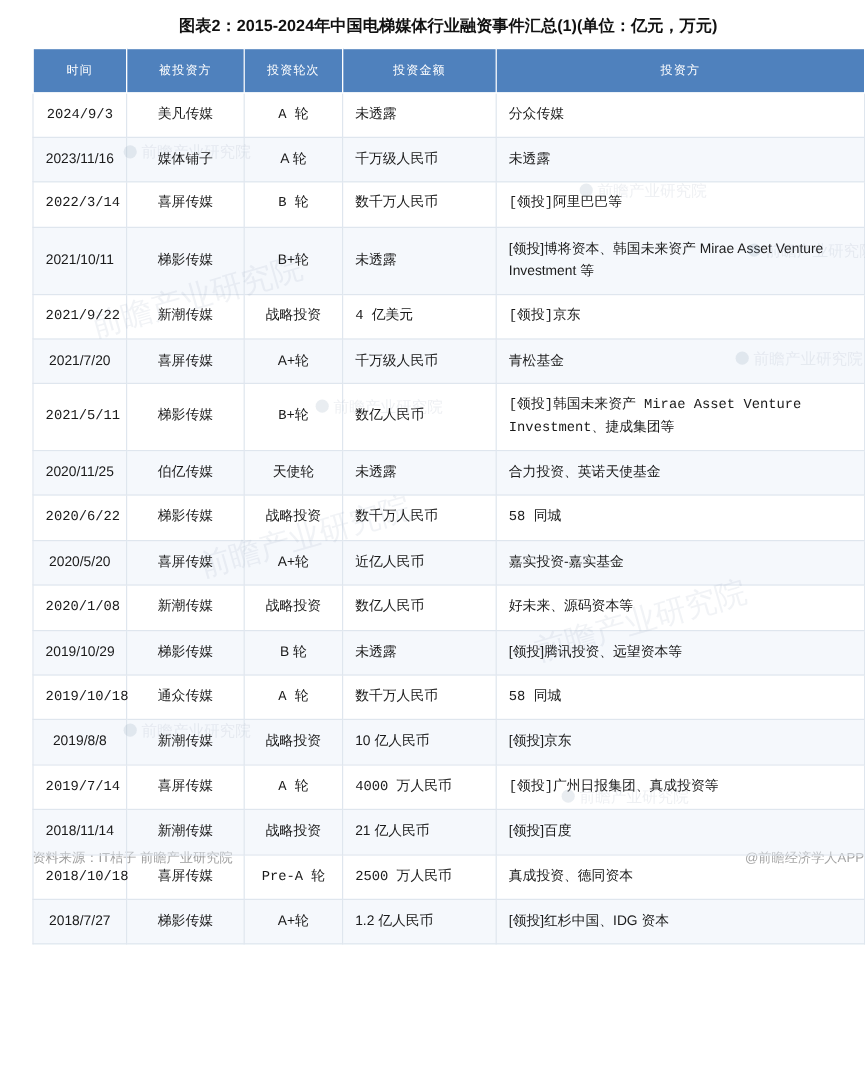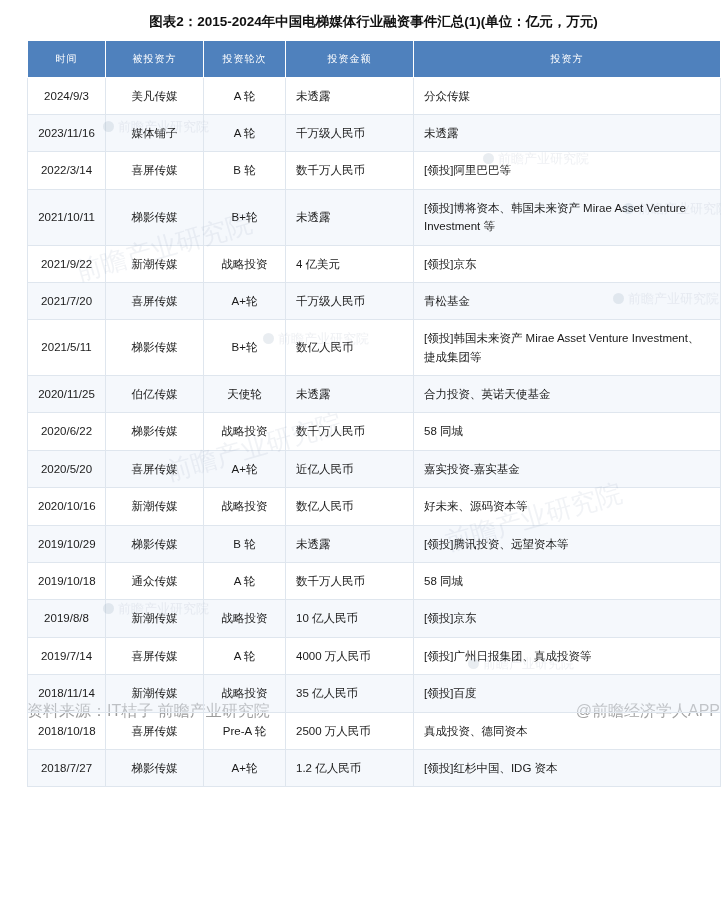--- a/index.html
+++ b/index.html
@@ -60,20 +60,21 @@
     font-size: 11.5px;
     color: #1a1a1a;
     padding: 9px 10px;
     border: 1px solid #dfe6ee;
     vertical-align: middle;
     line-height: 1.6;
     background-clip: padding-box;
   }
   table.data tbody tr.even td {
     background: rgba(255,255,255,0.55);
+    font-family: Liberation Mono, monospace;
   }
   table.data tbody tr.odd td {
     background: rgba(242,246,251,0.75);
   }
   table.data tbody td.col-time,
   table.data tbody td.col-party,
   table.data tbody td.col-round {
     text-align: center;
   }
   table.data tbody td.col-amount,
@@ -81,21 +82,21 @@
     text-align: left;
   }
   .footer {
     position: absolute;
     left: 14px;
     right: 14px;
     bottom: 10px;
     display: flex;
     justify-content: space-between;
     align-items: flex-end;
-    font-size: 16px;
+    font-size: 11px;
     color: #333333;
   }
   .footer .src { color: #222222; }
   .footer .brand { color: #333333; }
 
   
   .wm-layer {
     position: absolute;
     inset: 0;
     pointer-events: none;
@@ -216,21 +217,21 @@
         <td class="col-investor">58 同城</td>
       </tr>
       <tr class="odd">
         <td class="col-time">2020/5/20</td>
         <td class="col-party">喜屏传媒</td>
         <td class="col-round">A+轮</td>
         <td class="col-amount">近亿人民币</td>
         <td class="col-investor">嘉实投资-嘉实基金</td>
       </tr>
       <tr class="even">
-        <td class="col-time">2020/10/16</td>
+        <td class="col-time">2020/1/08</td>
         <td class="col-party">新潮传媒</td>
         <td class="col-round">战略投资</td>
         <td class="col-amount">数亿人民币</td>
         <td class="col-investor">好未来、源码资本等</td>
       </tr>
       <tr class="odd">
         <td class="col-time">2019/10/29</td>
         <td class="col-party">梯影传媒</td>
         <td class="col-round">B 轮</td>
         <td class="col-amount">未透露</td>
@@ -254,21 +255,21 @@
         <td class="col-time">2019/7/14</td>
         <td class="col-party">喜屏传媒</td>
         <td class="col-round">A 轮</td>
         <td class="col-amount">4000 万人民币</td>
         <td class="col-investor">[领投]广州日报集团、真成投资等</td>
       </tr>
       <tr class="odd">
         <td class="col-time">2018/11/14</td>
         <td class="col-party">新潮传媒</td>
         <td class="col-round">战略投资</td>
-        <td class="col-amount">35 亿人民币</td>
+        <td class="col-amount">21 亿人民币</td>
         <td class="col-investor">[领投]百度</td>
       </tr>
       <tr class="even">
         <td class="col-time">2018/10/18</td>
         <td class="col-party">喜屏传媒</td>
         <td class="col-round">Pre-A 轮</td>
         <td class="col-amount">2500 万人民币</td>
         <td class="col-investor">真成投资、德同资本</td>
       </tr>
       <tr class="odd">

